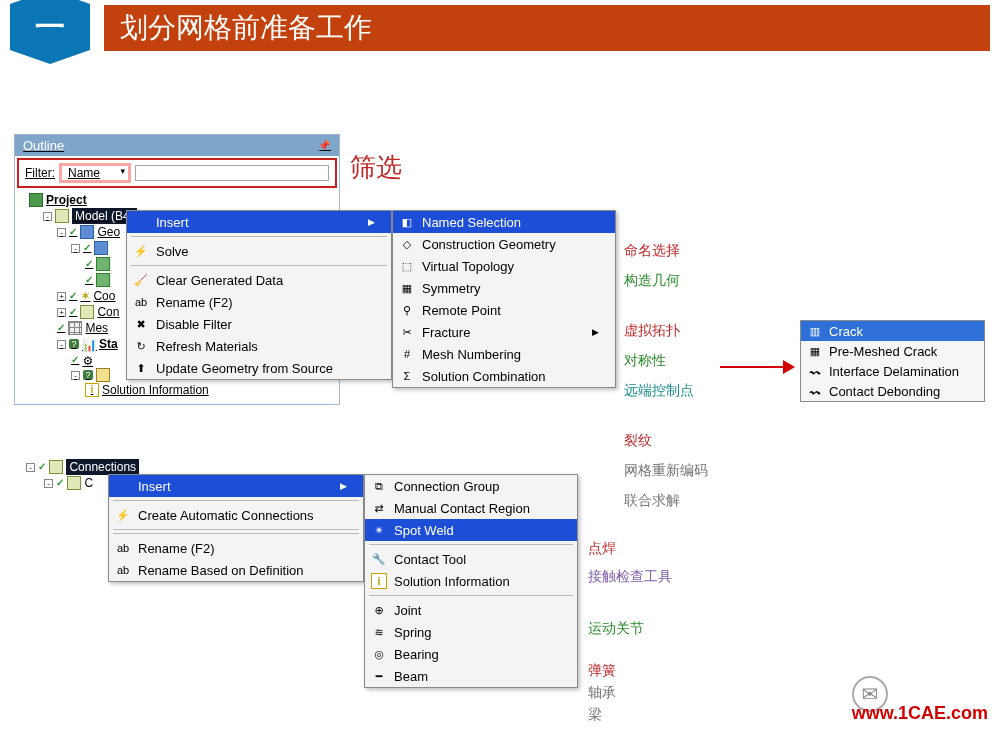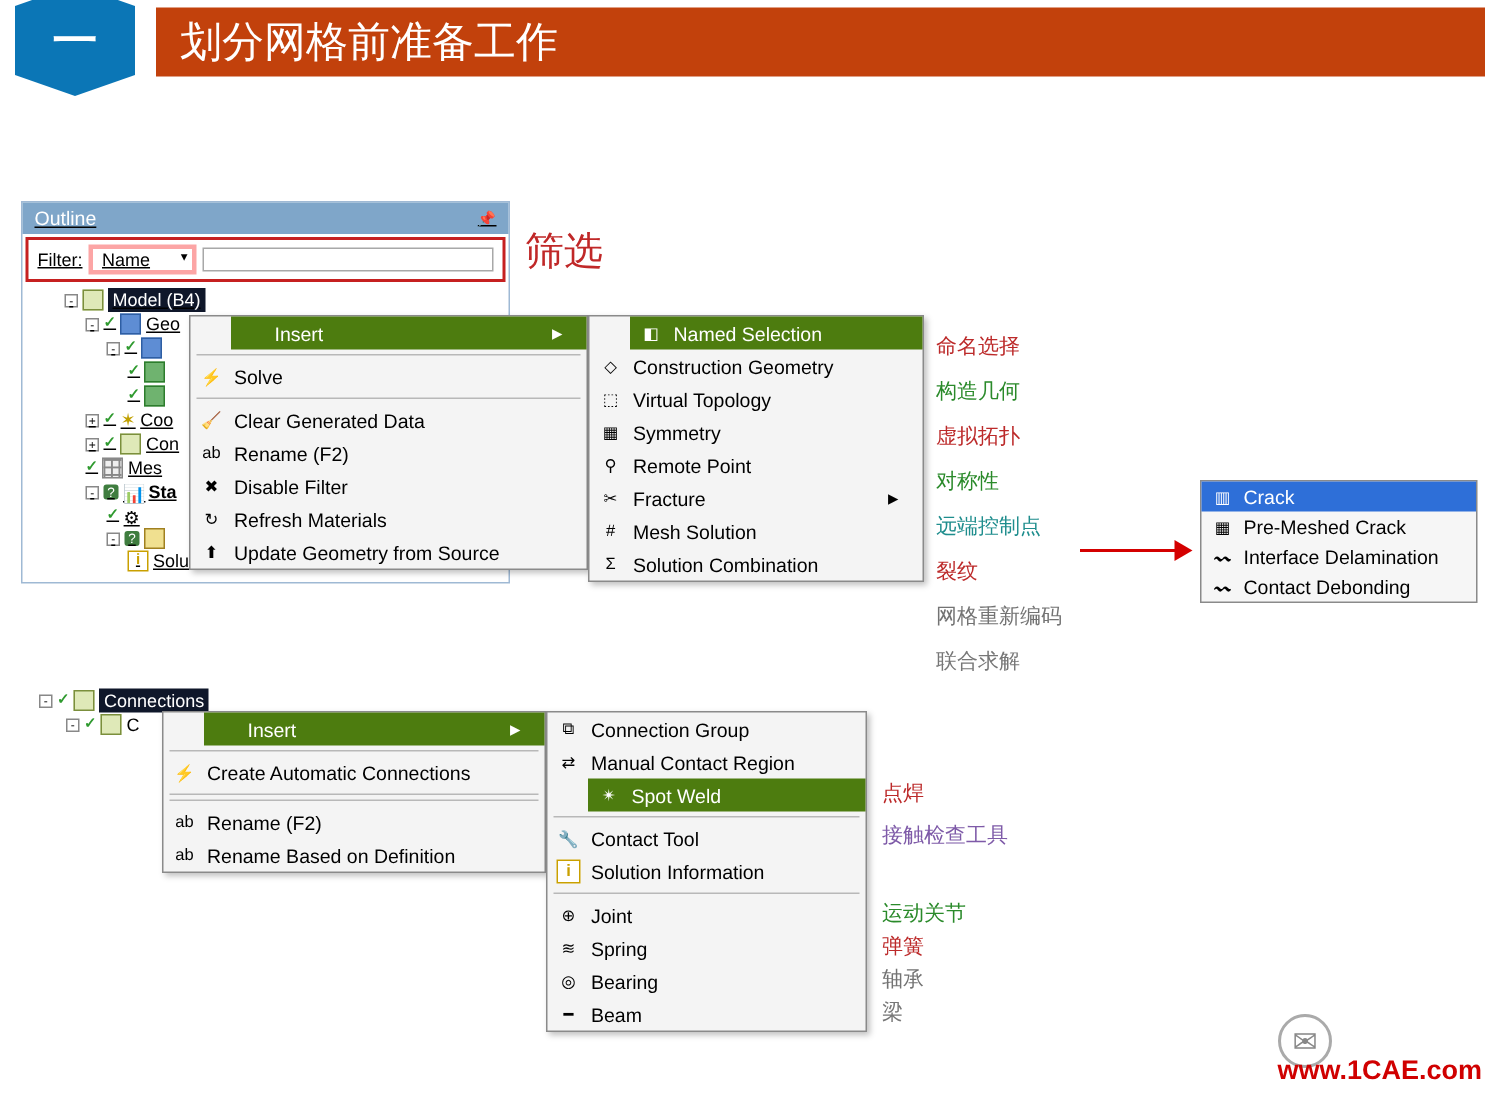--- a/index.html
+++ b/index.html
@@ -79,21 +79,21 @@
   
   .anno-filter { position:absolute; left:350px; top:150px; font-family:"KaiTi",serif; color:#c02828; font-size:26px; }
 
   
   .menu {
     position: absolute; background:#f4f4f4; border:1px solid #8a8a8a;
     box-shadow: 2px 2px 4px rgba(0,0,0,0.25);
     font-size: 13px;
   }
   .menu .mi { display:flex;align-items:center;gap:7px;padding:3px 16px 3px 6px;white-space:nowrap;}
-  .menu .mi.sel-item { background:#4d7c0f;color:#fff;margin-left:27px;}
+  .menu .mi.sel-item { background:#1d4ed8;color:#fff;}
   .menu .sep { height:1px;background:#b8b8b8;margin:3px 4px;}
   .menu .arrow { margin-left:auto;font-size:9px;}
   .micon{width:16px;height:16px;display:inline-flex;align-items:center;justify-content:center;font-size:11px;}
 
   
   .menu1 { left:126px; top:210px; width:266px; }
   .submenu1 { left:392px; top:210px; width:224px; }
   .anno-col1 { position:absolute; left:624px; top:215px; font-size:14px; line-height:30px; }
   .anno-col1 div { height:30px; }
 
@@ -114,21 +114,21 @@
   .anno-col2 { position:absolute; left:588px; top:517px; font-size:14px; line-height:22px; }
   .anno-col2 div { height:22px; }
 
   
   .footer-logo { position:absolute; right:112px; bottom:18px; display:flex;align-items:center;gap:8px;}
   .wechat{width:36px;height:36px;border:2px solid #aaa;border-radius:50%;display:flex;align-items:center;justify-content:center;font-size:20px;color:#888;}
   .footer-text{font-size:18px;color:#555;font-family:"STHeiti","SimHei",sans-serif;}
   .footer-url{position:absolute;right:12px;bottom:6px;font-size:18px;color:#d00000;font-weight:bold;}
 
   
-  .c-red{color:#bc2a2a;} .c-green{color:#2a8a2a;} .c-teal{color:#1e8d8d;}
+  .c-red{color:#bc2a2a;margin-top:20px;} .c-green{color:#2a8a2a;} .c-teal{color:#1e8d8d;}
   .c-brown{color:#737373;} .c-gray{color:#777;} .c-purple{color:#7e5aa8;}
 </style>
 </head>
 <body>
 
 <div class="header">
   <div class="hex-badge">一</div>
   <div class="title-bar">划分网格前准备工作</div>
 </div>
 
@@ -136,20 +136,24 @@
   <div class="outline-title">
     <span>Outline</span>
     <span class="pin">📌</span>
   </div>
   <div class="filter-row">
     <span>Filter:</span>
     <div class="filter-select">Name</div>
     <div class="filter-input"></div>
   </div>
   <div class="tree">
+    <div class="row">
+        <span class="ic ic-proj"></span>
+        <b>Project</b>
+      </div>
     <div class="row ind1">
         <span class="exp">-</span>
         <span class="ic ic-mdl"></span>
         <span class="sel">Model (B4)</span>
       </div>
     <div class="row ind2">
         <span class="exp">-</span>
         <span class="check">✓</span>
         <span class="ic ic-cube"></span>
         <span>Geo</span>
@@ -263,21 +267,21 @@
       <span class="micon">⚲</span>
       <span>Remote Point</span>
     </div>
   <div class="mi">
       <span class="micon">✂</span>
       <span>Fracture</span>
       <span class="arrow">▶</span>
     </div>
   <div class="mi">
       <span class="micon">#</span>
-      <span>Mesh Solution</span>
+      <span>Mesh Numbering</span>
     </div>
   <div class="mi">
       <span class="micon">Σ</span>
       <span>Solution Combination</span>
     </div>
 </div>
 
 <div class="anno-col1">
   <div class="c-red">命名选择</div>
   <div class="c-green">构造几何</div>

